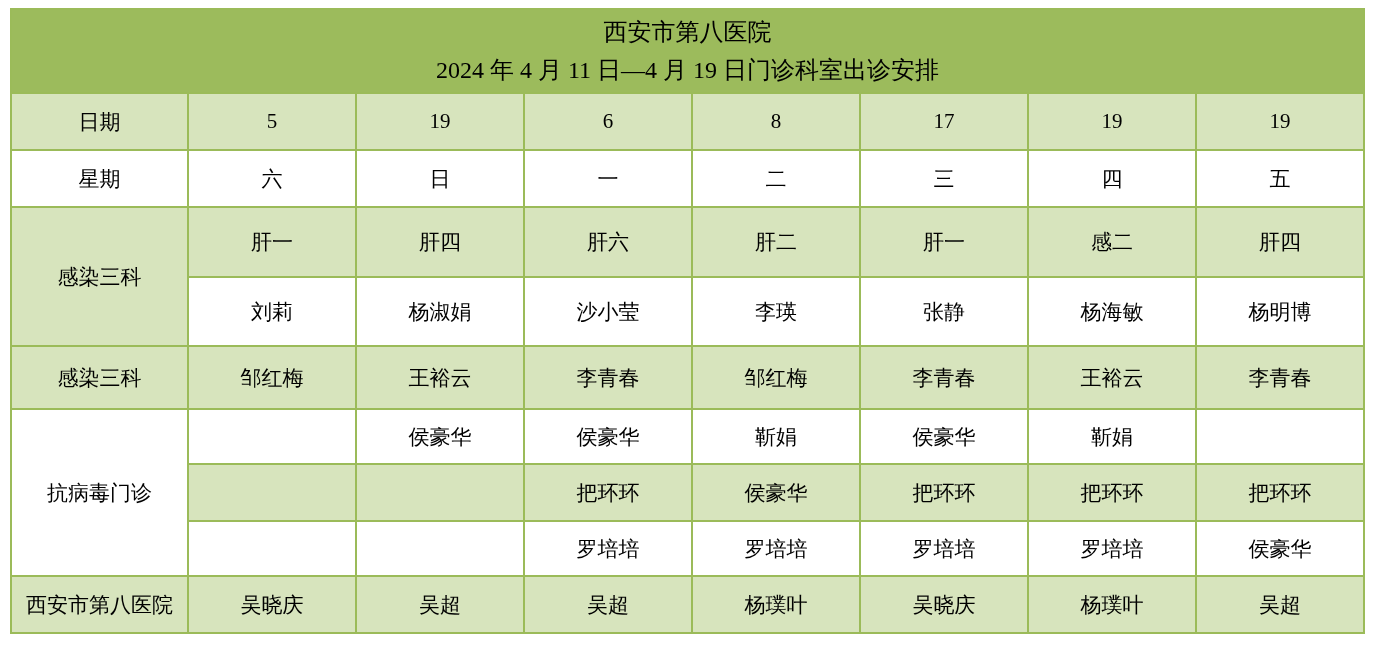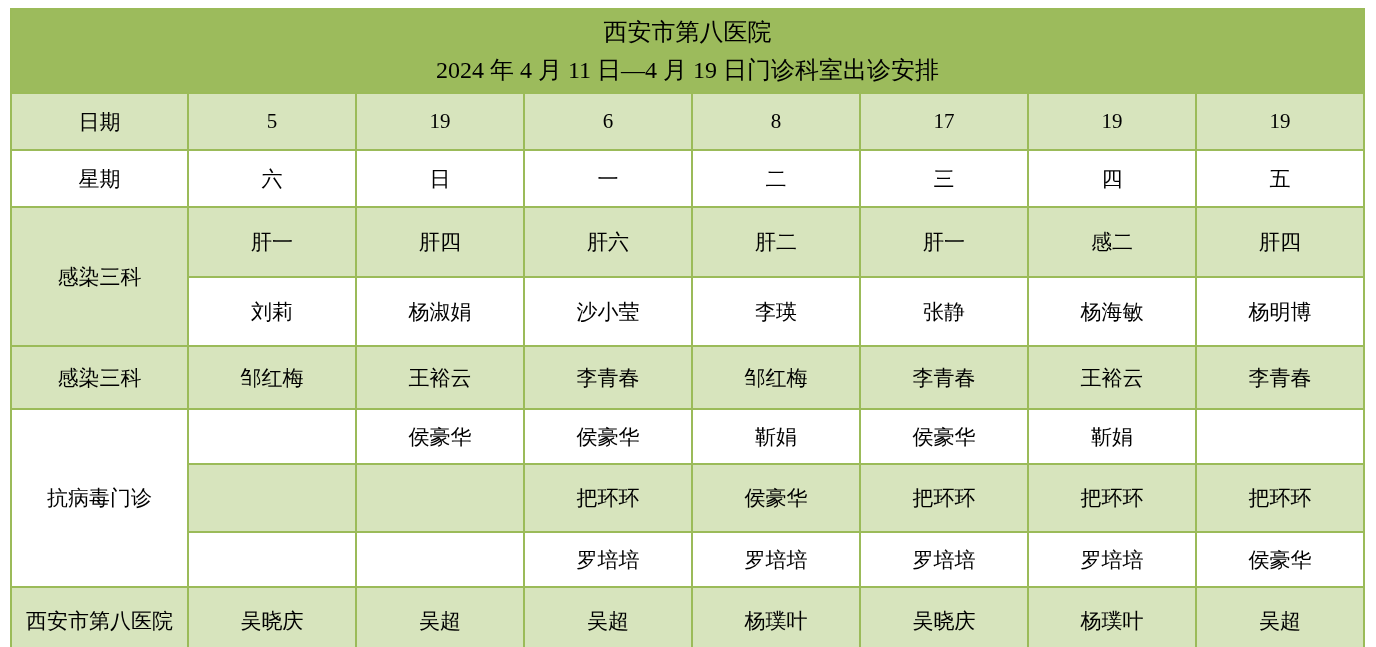--- a/index.html
+++ b/index.html
@@ -40,21 +40,21 @@
     line-height: 38px;
     font-weight: normal;
   }
   .g { background: #d7e4bd; }
   .w { background: #ffffff; }
   tr.h57 { height: 57px; }
   tr.h70 { height: 70px; }
   tr.h64 { height: 69px; }
   tr.h63 { height: 63px; margin-top: 23px; }
   tr.h55 { height: 55px; }
-  tr.h60 { height: 68px; }
+  tr.h60 { height: 57px; }
 </style>
 </head>
 <body>
 
 <div class="sheet">
   <table class="schedule">
     <colgroup>
       <col class="c-label">
       <col class="c-day">
         <col class="c-day">

